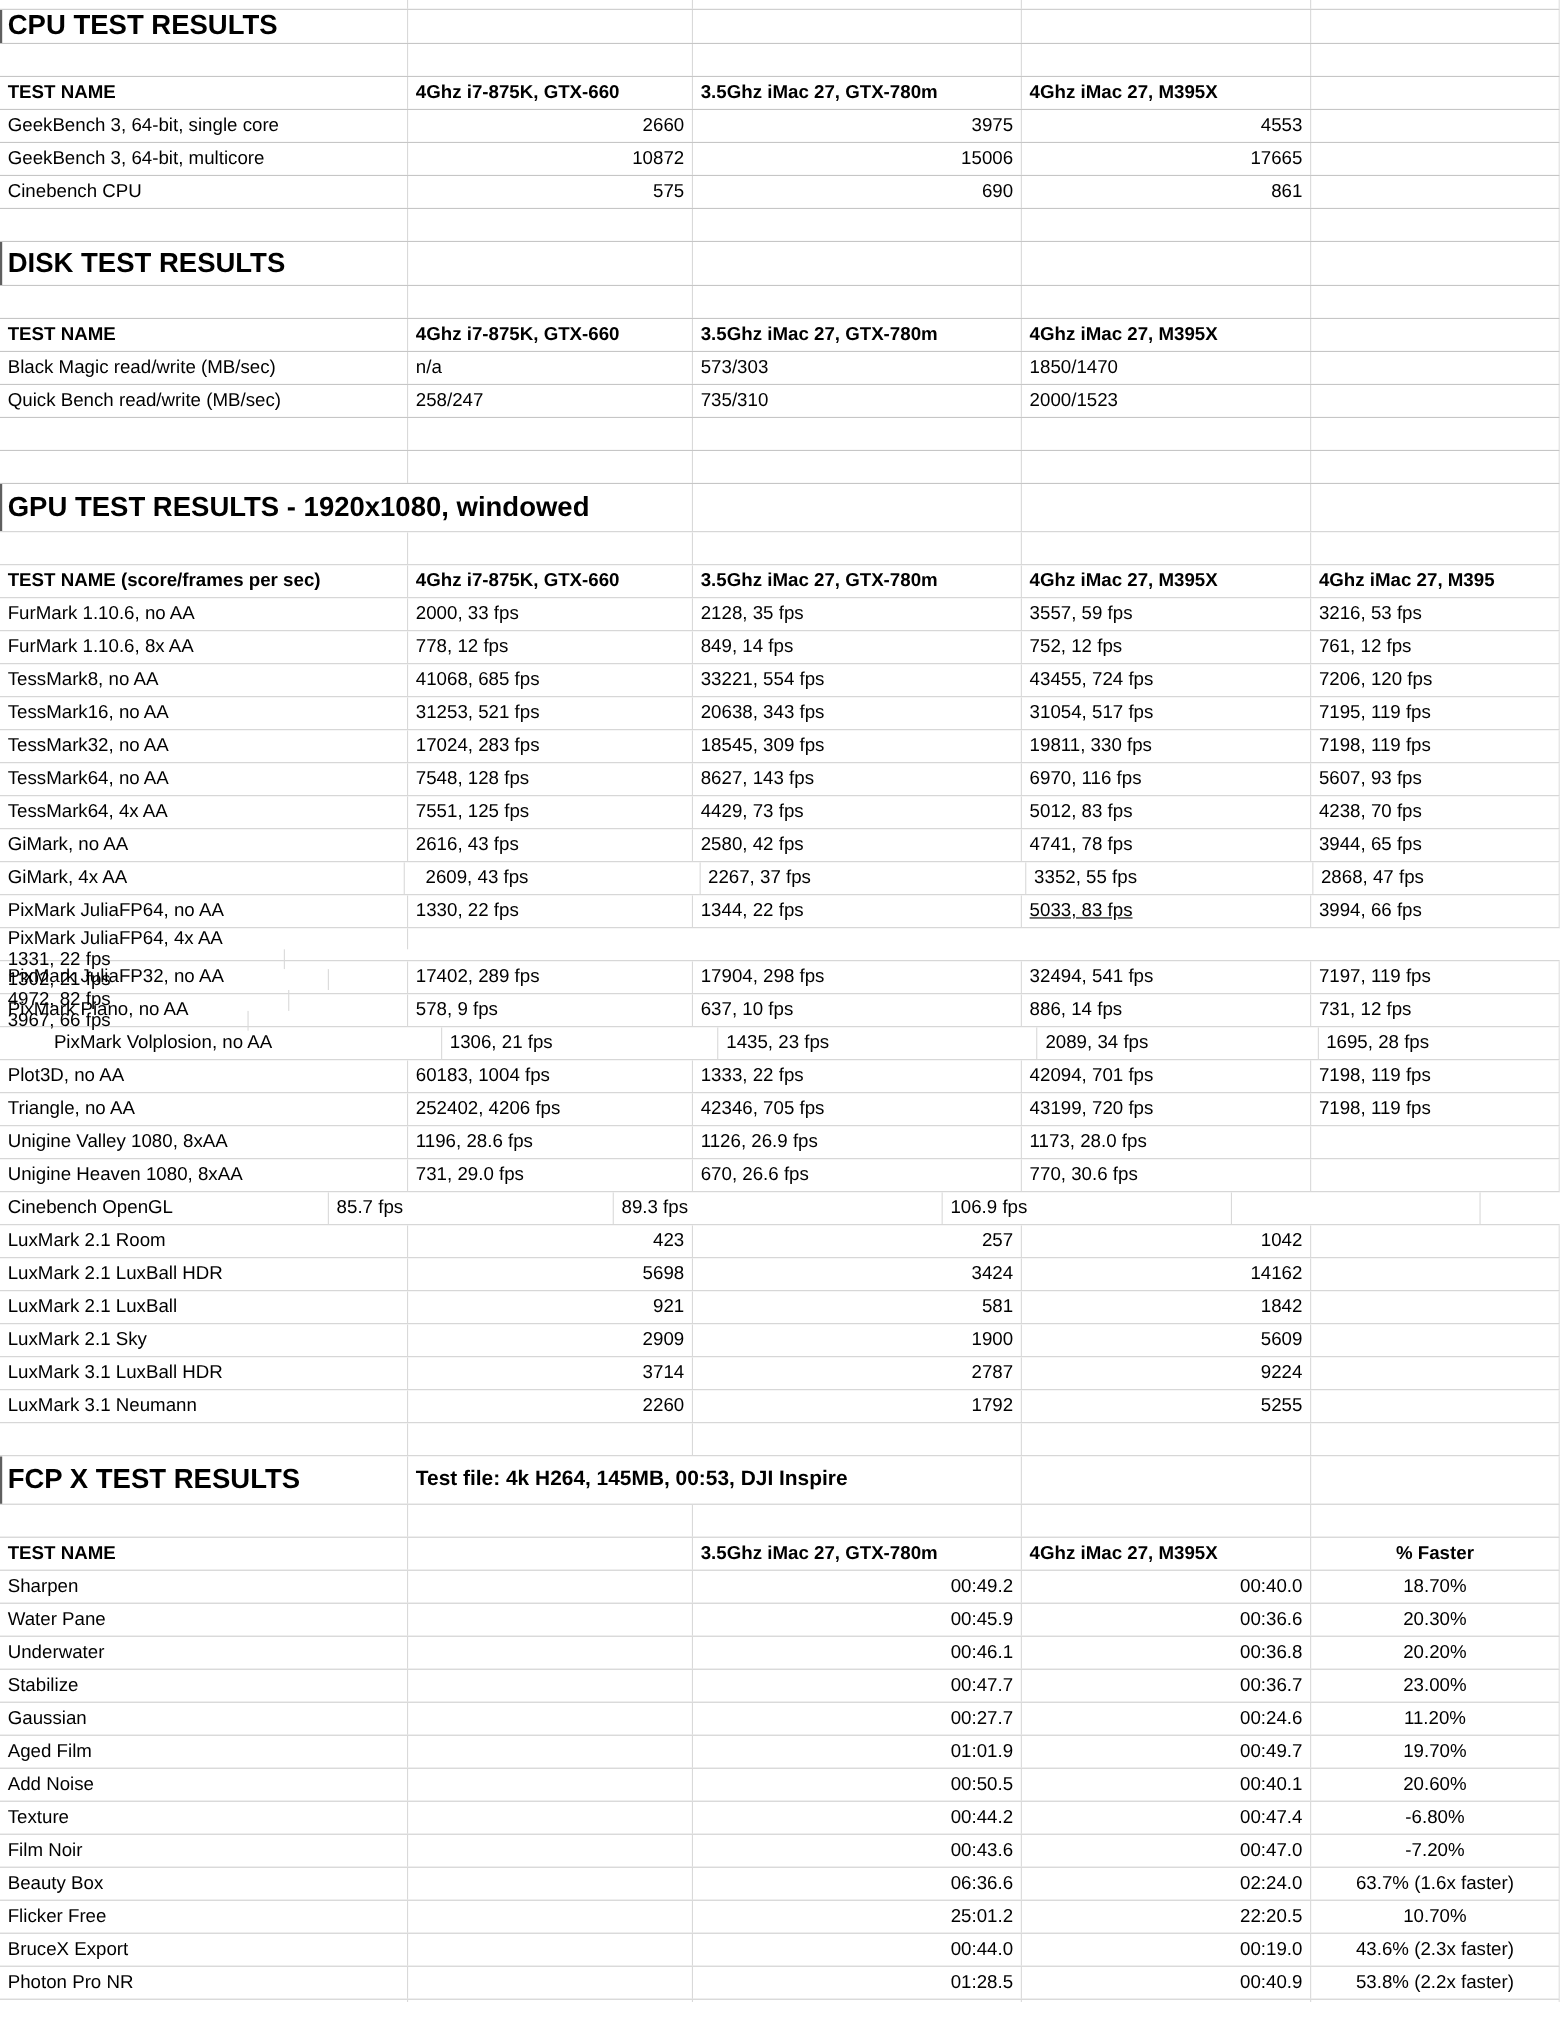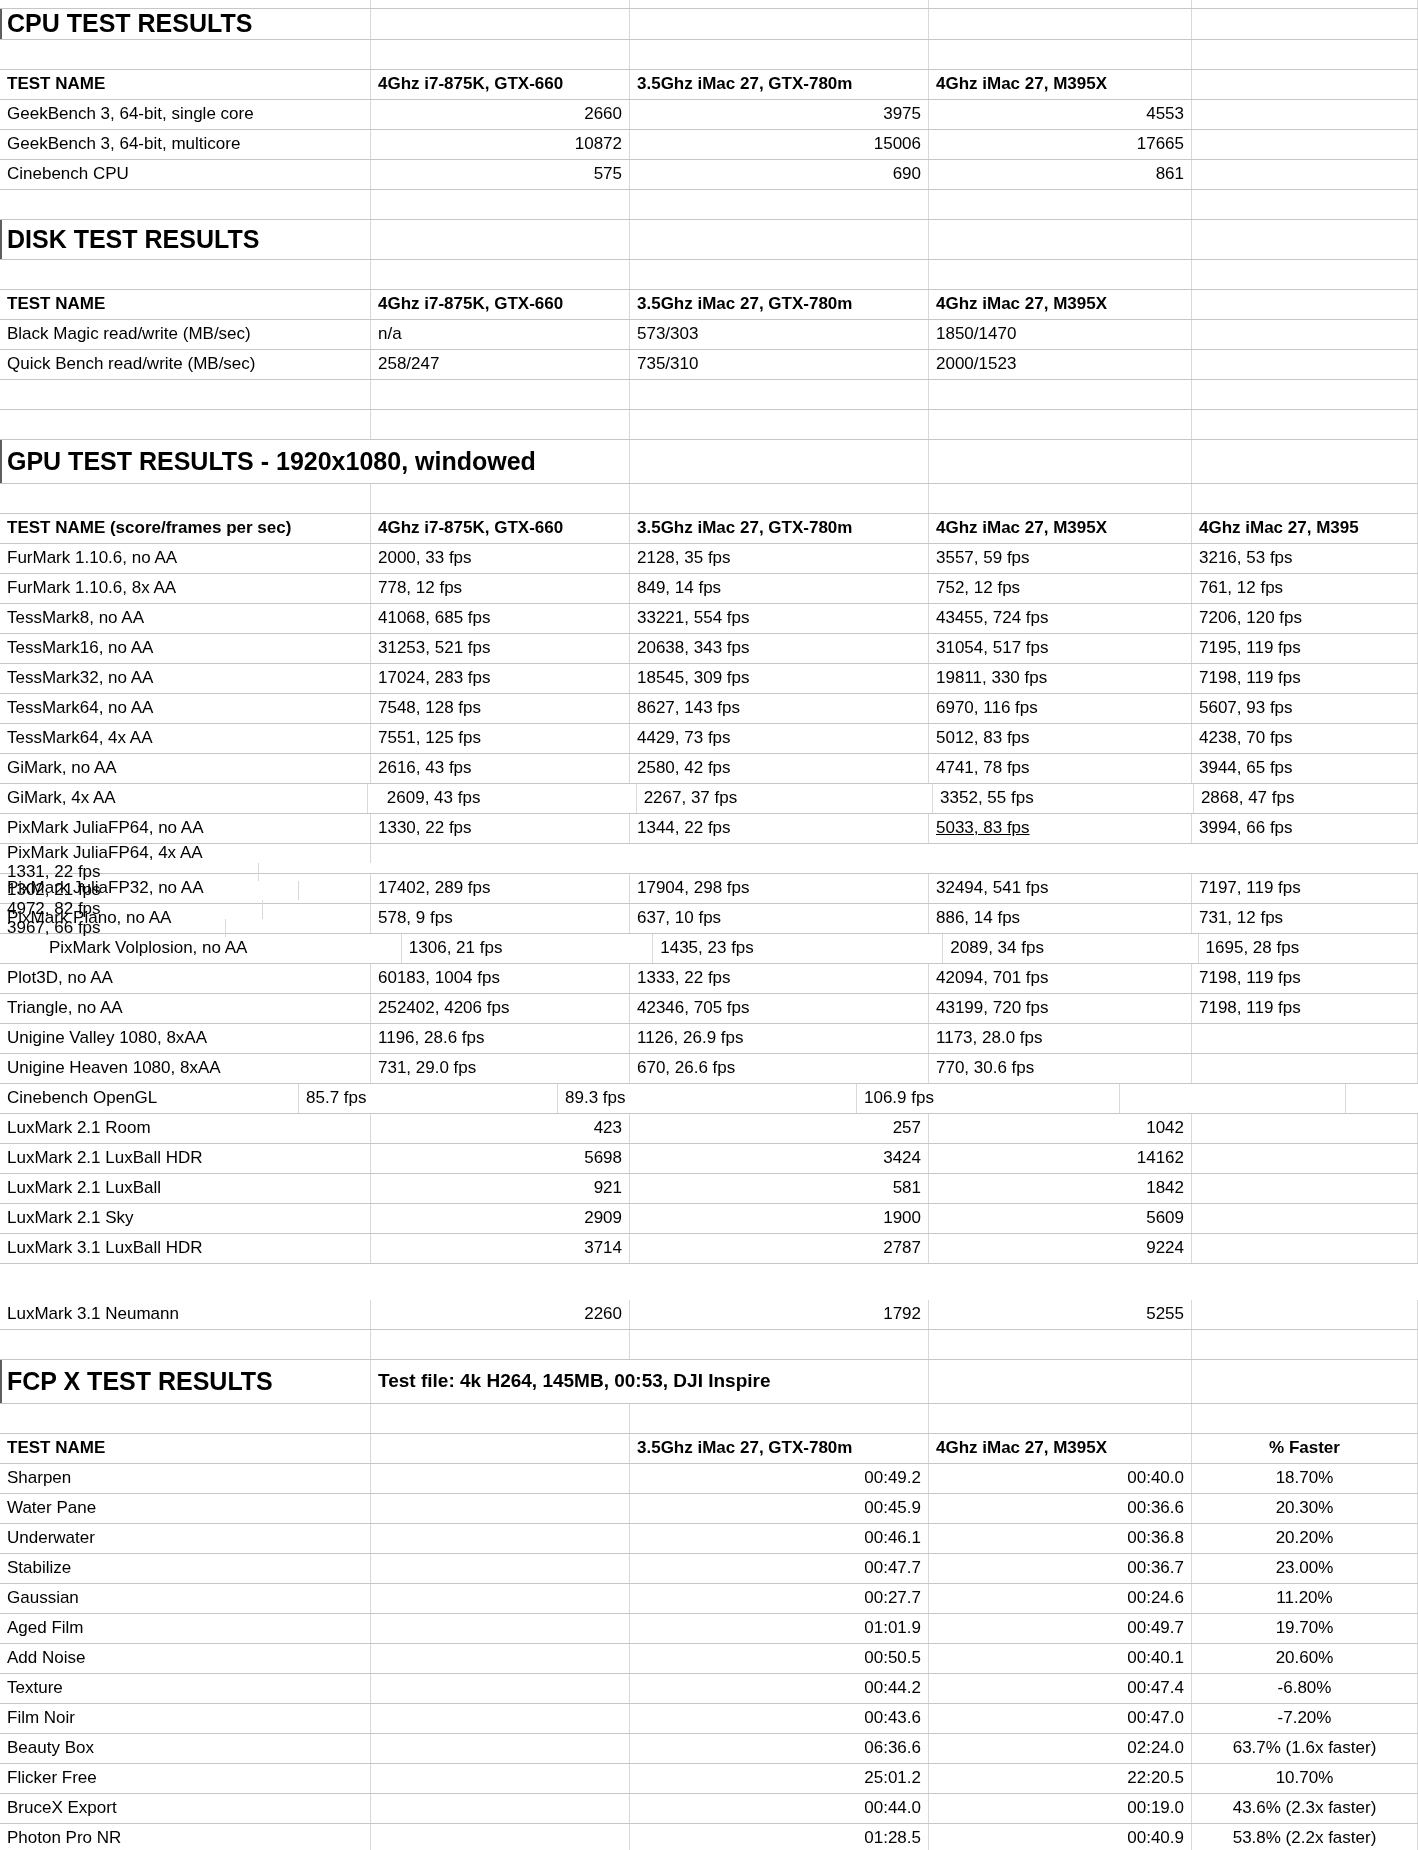--- a/index.html
+++ b/index.html
@@ -307,21 +307,21 @@
       <div class="cell ar" style="width: 263px;">5609</div>
       <div class="cell ar" style="width: 226px;"></div>
     </div>
     <div class="row" style="height: 30px;">
       <div class="cell al" style="width: 371px;">LuxMark 3.1 LuxBall HDR</div>
       <div class="cell ar" style="width: 259px;">3714</div>
       <div class="cell ar" style="width: 299px;">2787</div>
       <div class="cell ar" style="width: 263px;">9224</div>
       <div class="cell ar" style="width: 226px;"></div>
     </div>
-    <div class="row" style="height: 30px; margin-top: 36px;">
+    <div class="row" style="height: 30px;">
       <div class="cell al" style="width: 371px;">LuxMark 3.1 Neumann</div>
       <div class="cell ar" style="width: 259px;">2260</div>
       <div class="cell ar" style="width: 299px;">1792</div>
       <div class="cell ar" style="width: 263px;">5255</div>
       <div class="cell ar" style="width: 226px;"></div>
     </div>
     <div class="row" style="height: 30px;">
       <div class="cell al" style="width: 371px;"></div>
       <div class="cell al" style="width: 259px;"></div>
       <div class="cell al" style="width: 299px;"></div>

